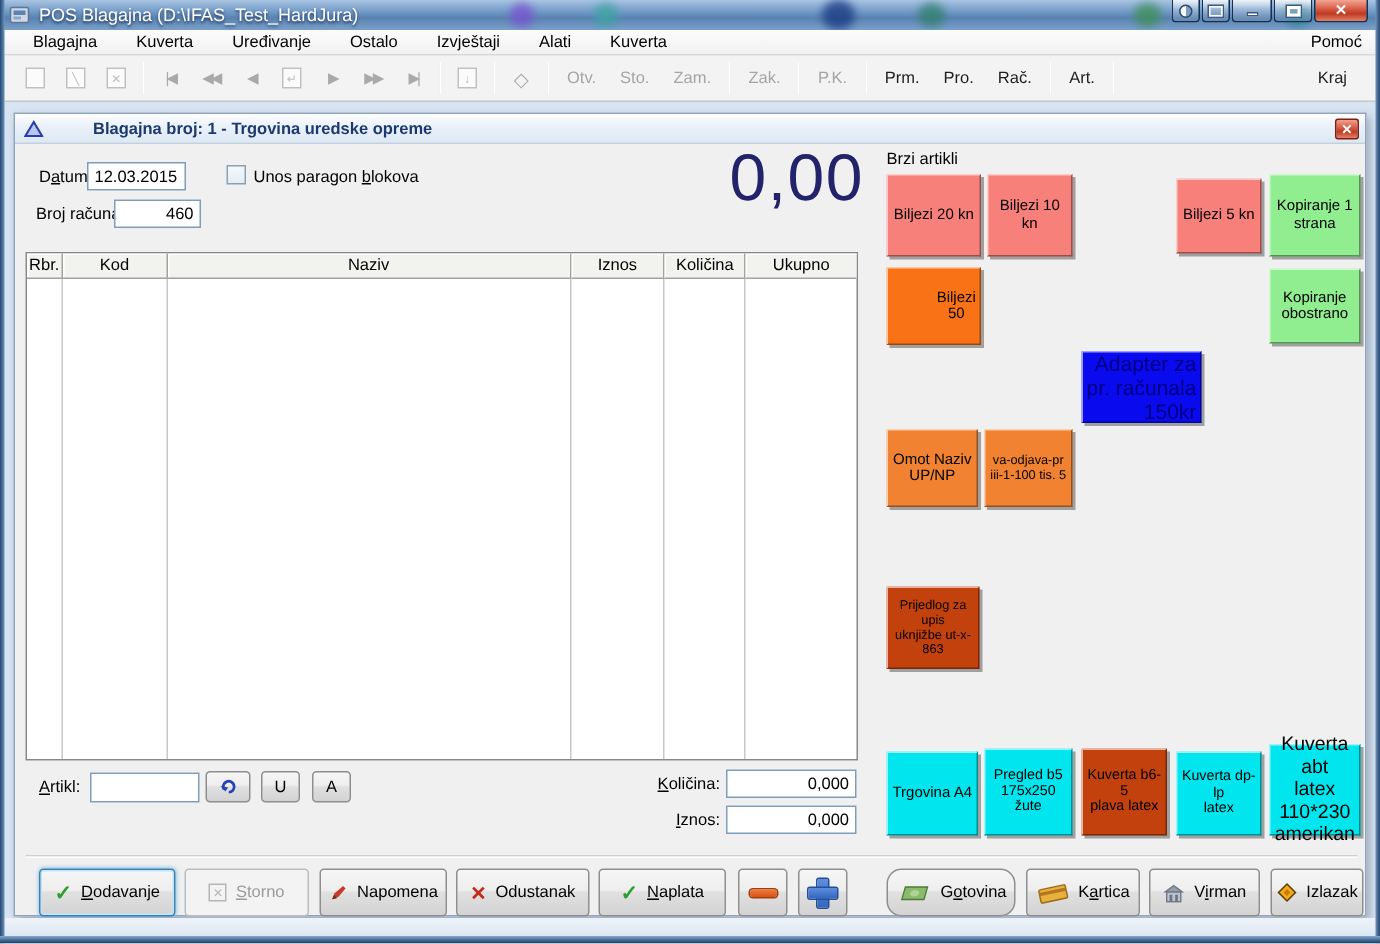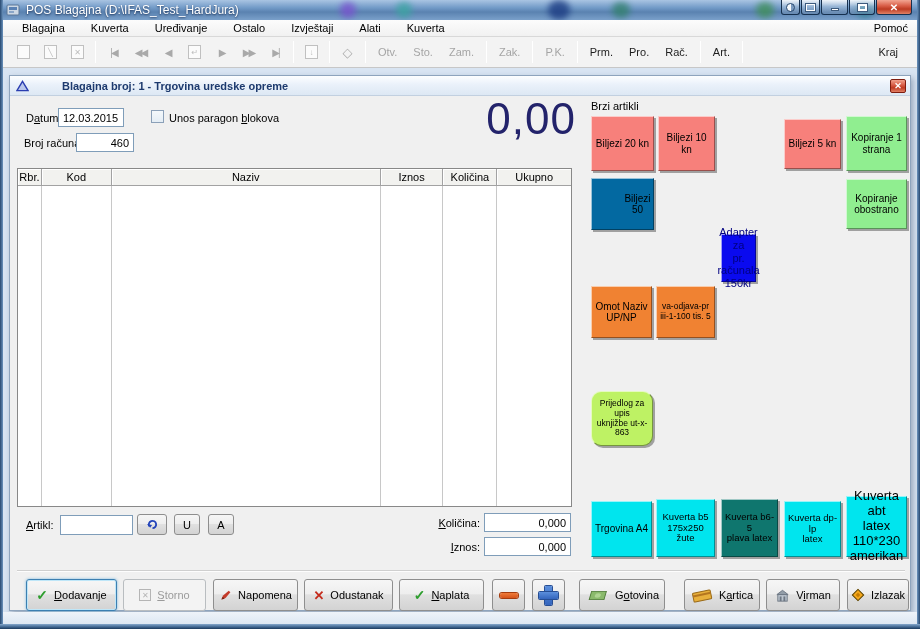--- a/index.html
+++ b/index.html
@@ -108,21 +108,21 @@
   .qa{position:absolute;display:flex;align-items:center;justify-content:center;text-align:center;
     font-size:10px;line-height:1.15;white-space:pre-line;padding:1px;cursor:pointer;
     border:1px solid;border-color:rgba(255,255,255,.6) rgba(0,0,0,.38) rgba(0,0,0,.38) rgba(255,255,255,.6);
     box-shadow:2px 2px 0 rgba(125,125,125,.7);}
   .qa1{left:581px;top:40px;width:63px;height:55px;}
   .qa2{left:648px;top:40px;width:57px;height:55px;}
   .qa3{left:774px;top:43px;width:57px;height:50px;}
   .qa4{left:836px;top:40px;width:61px;height:55px;}
   .qa5{left:581px;top:102px;width:63px;height:52px;}
   .qa6{left:836px;top:103px;width:61px;height:50px;}
-  .qa7{left:711px;top:158px;width:35px;height:48px;font-size:11px;}
+  .qa7{left:711px;top:158px;width:80px;height:48px;font-size:14px;text-align:right;}
   .qa8{left:581px;top:210px;width:61px;height:52px;}
   .qa9{left:646px;top:210px;width:59px;height:52px;font-size:8.5px;}
   .qa10{left:581px;top:315px;width:62px;height:55px;font-size:8.5px;}
   .qa11{left:581px;top:425px;width:61px;height:56px;}
   .qa12{left:646px;top:423px;width:59px;height:58px;font-size:9.5px;}
   .qa13{left:711px;top:423px;width:57px;height:58px;font-size:9.5px;}
   .qa14{left:774px;top:425px;width:57px;height:56px;font-size:9.5px;}
   .qa15{left:836px;top:420px;width:61px;height:61px;font-size:13px;}
   .payico{flex:0 0 auto;}
   u{text-decoration:underline;}
@@ -280,36 +280,36 @@
     <input class="inp num" style="left: 474px; top: 461px; width: 87px; height: 19px;" value="0,000">
 
     <div class="groove"></div>
 
     <span class="lbl" style="left:581px;top:24px;">Brzi artikli</span>
     <div class="qa qa1" style="background: rgb(247, 128, 123);">Biljezi 20 kn</div>
     <div class="qa qa2" style="background: rgb(247, 128, 123);">Biljezi 10 kn</div>
     <div class="qa qa3" style="background: rgb(247, 128, 123);">Biljezi 5 kn</div>
     <div class="qa qa4" style="background: rgb(144, 238, 144);">Kopiranje 1
 strana</div>
-    <div class="qa qa5" style="background: #0369a1; padding-left: 31px;">Biljezi 50</div>
+    <div class="qa qa5" style="background: #f97316; padding-left: 31px;">Biljezi 50</div>
     <div class="qa qa6" style="background: rgb(144, 238, 144);">Kopiranje
 obostrano</div>
     <div class="qa qa7" style="background: rgb(10, 10, 239); color: rgb(0, 0, 128);">Adapter za
 pr. računala
 150kr</div>
     <div class="qa qa8" style="background: rgb(240, 130, 50);">Omot Naziv
 UP/NP</div>
     <div class="qa qa9" style="background: rgb(240, 130, 50);">va-odjava-pr
 iii-1-100 tis. 5</div>
-    <div class="qa qa10" style="background: #bef264; border-radius: 10px;">Prijedlog za upis
+    <div class="qa qa10" style="background: #c2410c;">Prijedlog za upis
 uknjižbe ut-x-863</div>
     <div class="qa qa11" style="background: rgb(0, 229, 238);">Trgovina A4</div>
-    <div class="qa qa12" style="background: rgb(0, 229, 238);">Kuverta b5
+    <div class="qa qa12" style="background: rgb(0, 229, 238);">Pregled b5
 175x250 žute</div>
-    <div class="qa qa13" style="background: #0f766e;">Kuverta b6-5
+    <div class="qa qa13" style="background: #c2410c;">Kuverta b6-5
 plava latex</div>
     <div class="qa qa14" style="background: rgb(0, 229, 238);">Kuverta dp-lp
 latex</div>
     <div class="qa qa15" style="background: rgb(0, 229, 238);">Kuverta abt
 latex 110*230
 amerikan</div>
 
     <div class="btn7 abtn focused" style="left:16px;width:91px;">
       <span class="check">✓</span>
       <span><u>D</u>odavanje</span>
@@ -333,21 +333,21 @@
       <span class="check">✓</span>
       <span><u>N</u>aplata</span>
     </div>
     <div class="btn7 abtn" style="left:482px;width:33px;">
       <span class="minusbar"></span>
     </div>
     <div class="btn7 abtn" style="left:522px;width:33px;">
       <span class="plusico"></span>
     </div>
 
-    <div class="btn7 abtn" style="left:569px;width:86px;">
+    <div class="btn7 abtn" style="left:581px;width:86px;border-radius:10px;">
       <svg class="payico" width="24" height="15" viewBox="0 0 26 15">
         <g transform="skewX(-16)">
             <rect x="8" y="3" width="16" height="9" fill="#8aba6c" stroke="#4e7a38"></rect>
         <ellipse cx="16" cy="7.5" rx="3.2" ry="2.4" fill="#aed492"></ellipse>
           </g>
       </svg>
       <span>G<u>o</u>tovina</span>
     </div>
     <div class="btn7 abtn" style="left:674px;width:76px;">
       <svg class="payico" width="22" height="15" viewBox="0 0 22 15">

